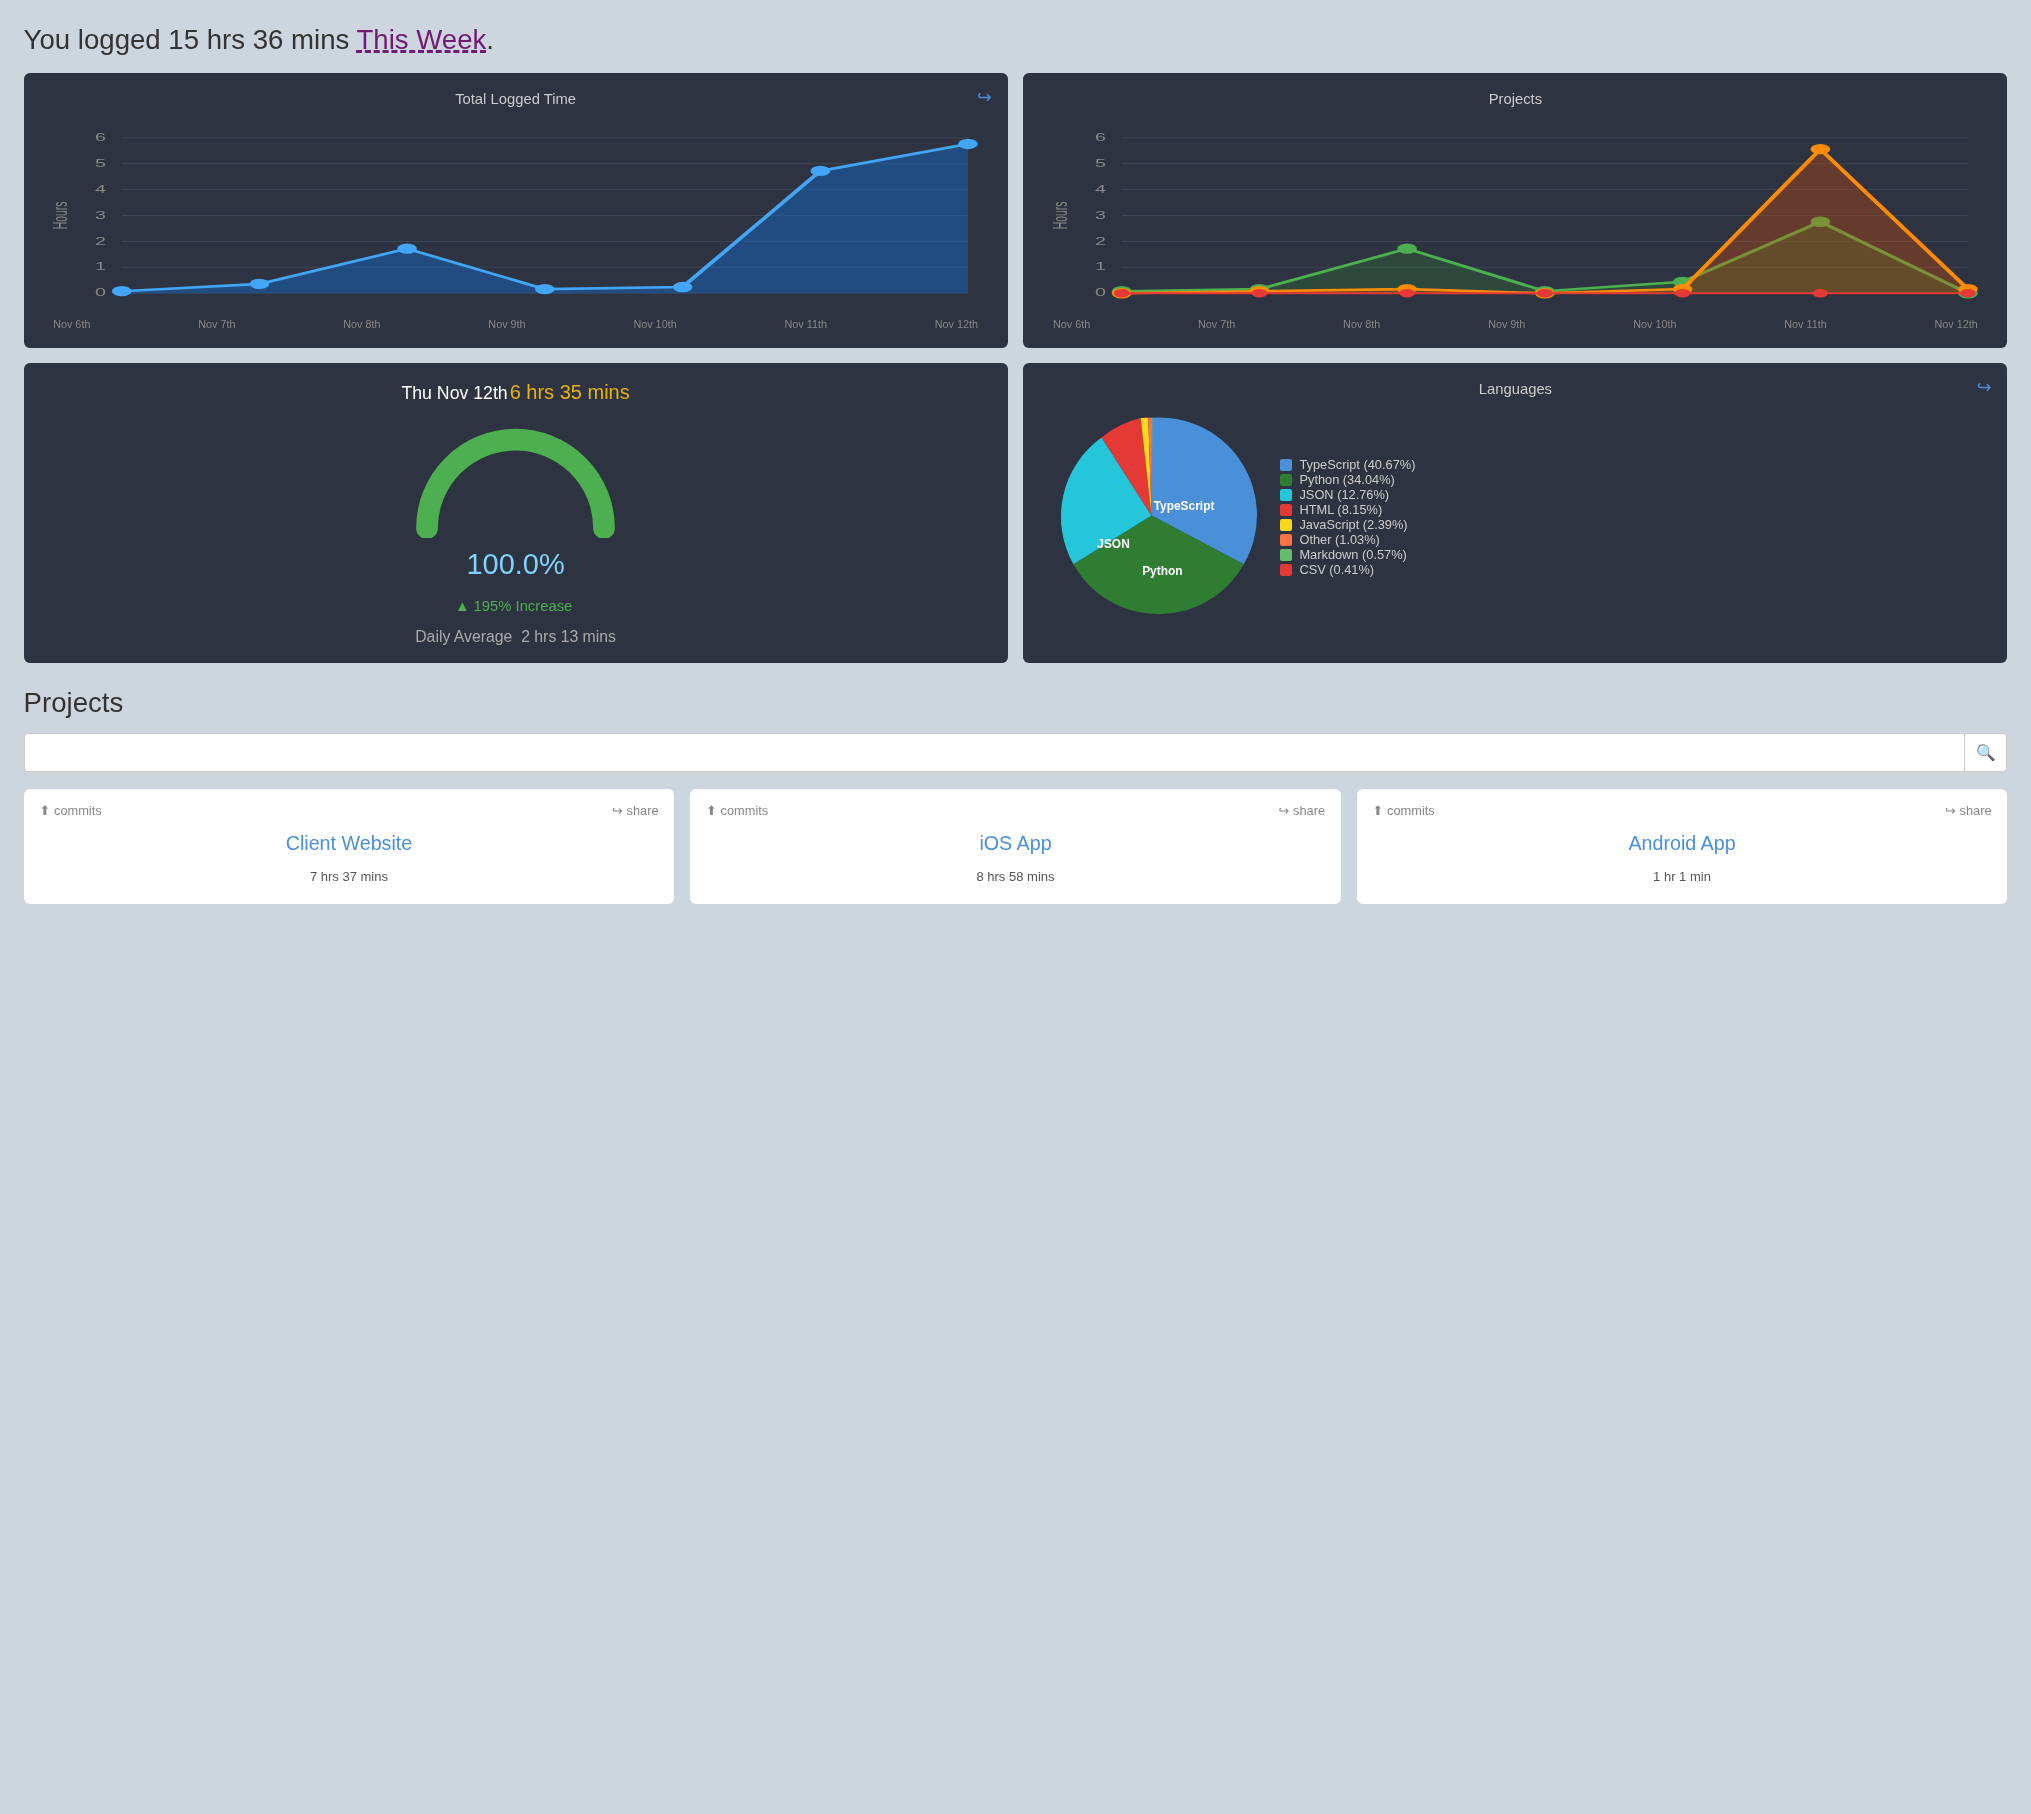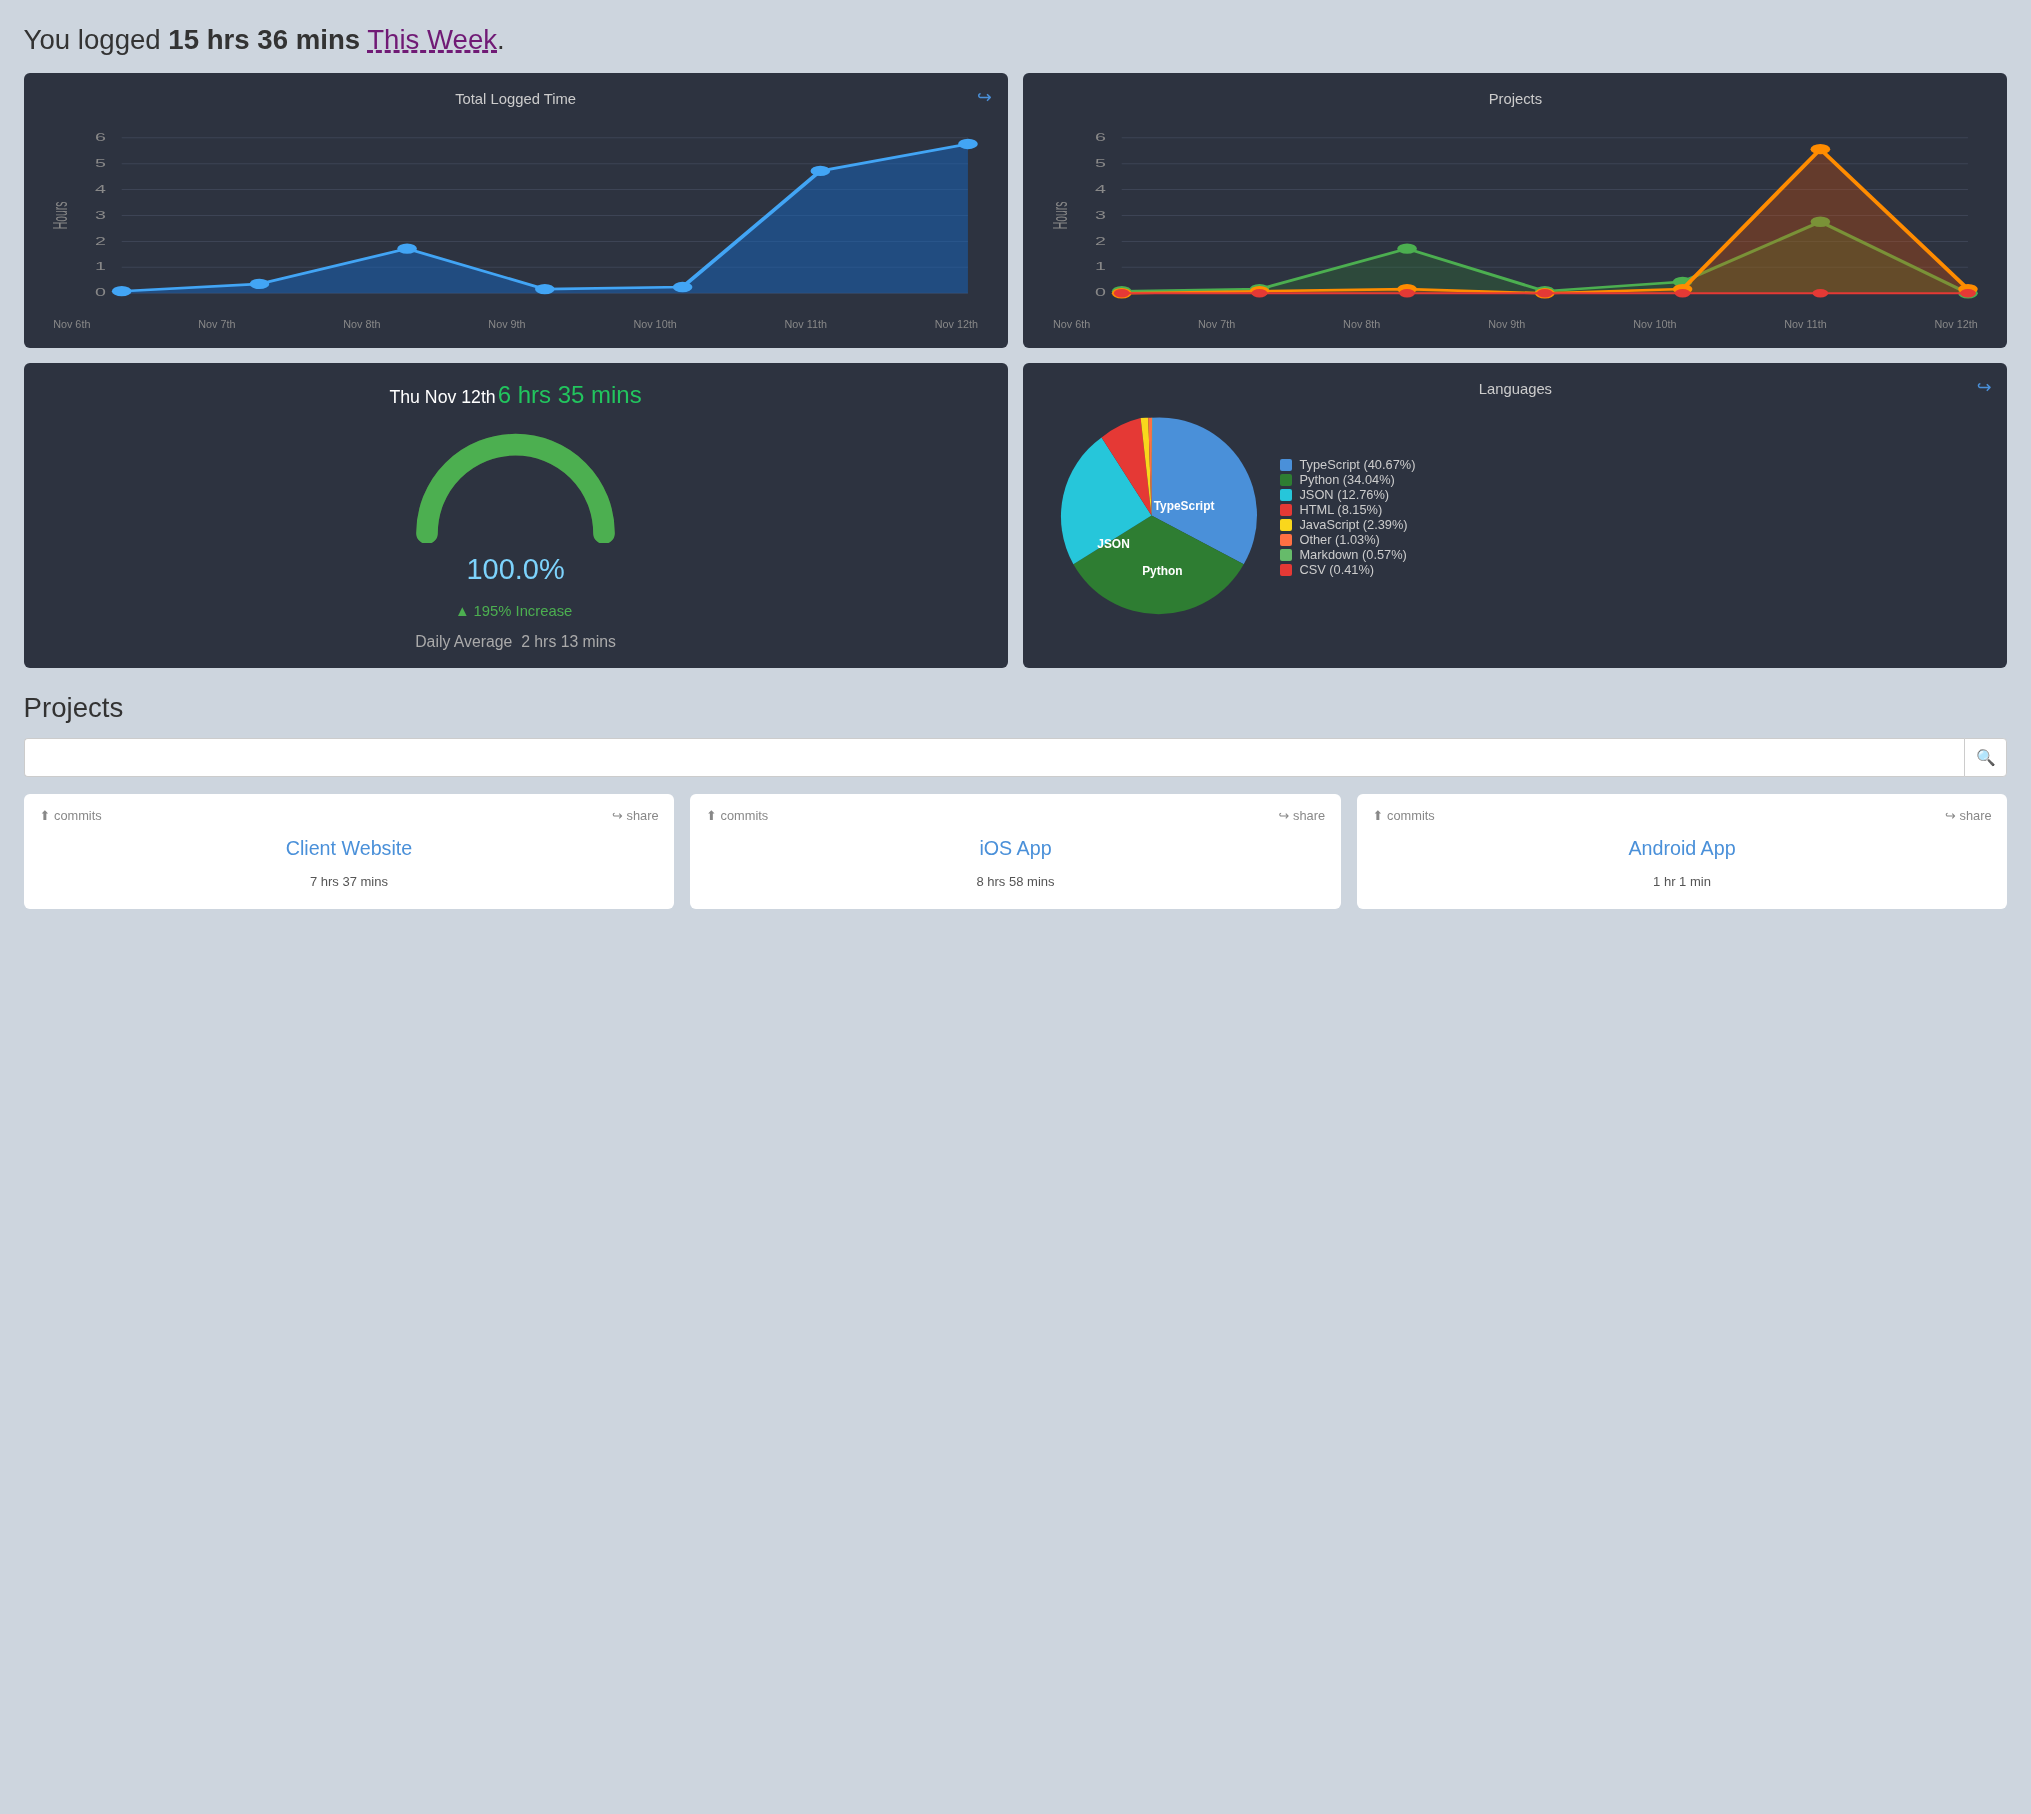--- a/index.html
+++ b/index.html
@@ -8,21 +8,21 @@
       font-family: -apple-system, BlinkMacSystemFont, 'Segoe UI', Helvetica, Arial, sans-serif;
       padding: 23.6px;
       min-height: 100vh;
     }
     .header-line {
       font-size: 27.6px;
       font-weight: 400;
       color: #333;
       margin-bottom: 17.7px;
     }
-    .header-line strong { font-weight: 700; }
+    .header-line strong { font-weight: 400; }
     .header-line a {
       color: #701a75;
       text-decoration-style: dashed;
     }
     .grid-top {
       display: grid;
       grid-template-columns: 1fr 1fr;
       gap: 15.8px;
       margin-bottom: 15.8px;
     }
@@ -81,22 +81,22 @@
       margin-bottom: 15.8px;
       width: 100%;
       justify-content: center;
     }
     .daily-date {
       font-size: 17.7px;
       color: #fff;
       font-weight: 500;
     }
     .daily-time {
-      font-size: 24px;
-      color: #22c55e;
+      font-size: 20px;
+      color: #eab308;
     }
     .gauge-container {
       position: relative;
       width: 217px;
       height: 118px;
       margin-bottom: 9.9px;
     }
     .gauge-container svg { width: 100%; height: 100%; }
     .gauge-percent {
       text-align: center;

